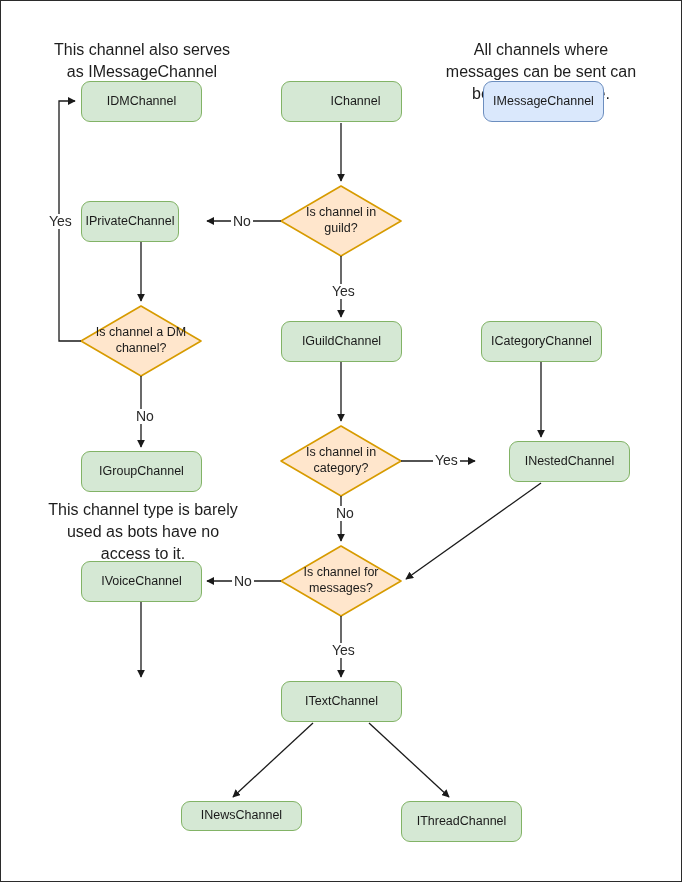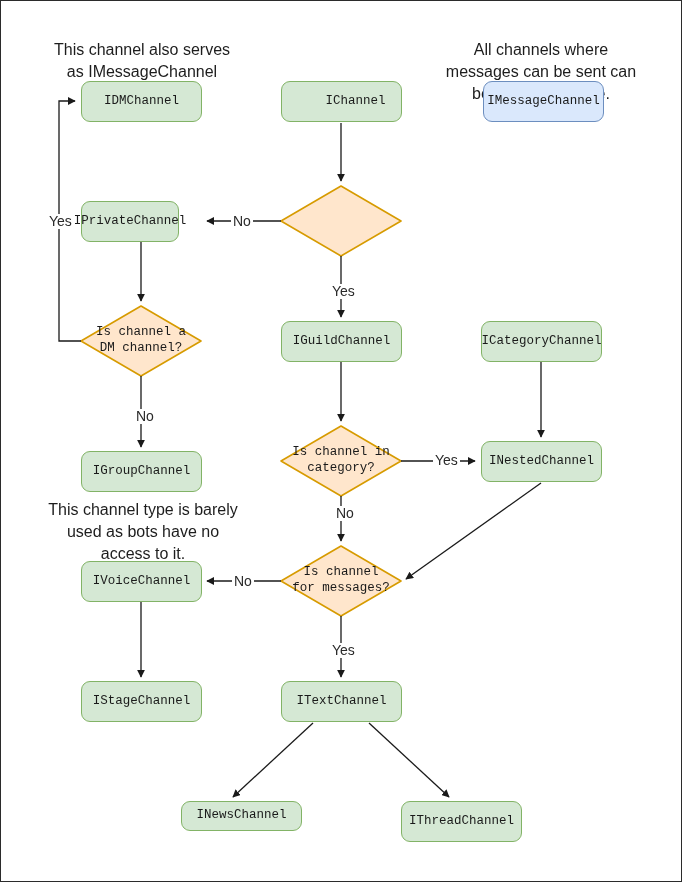--- a/index.html
+++ b/index.html
@@ -24,21 +24,21 @@
     width: 682px;
     height: 882px;
   }
   .node {
     position: absolute;
     box-sizing: border-box;
     display: flex;
     align-items: center;
     justify-content: center;
     text-align: center;
-    font-family: Liberation Mono, monospace;
+    font-family: Liberation Sans, sans-serif;
     font-size: 12.5px;
     color: #1a1a1a;
     line-height: 1.25;
     z-index: 3;
   }
   .node.box {
     border-radius: 9px;
     border: 1.4px solid #82b366;
     background: #d5e8d4;
   }
@@ -136,38 +136,38 @@
   <div class="note" style="left:40px; top:498px; width:204px;">This channel type is barely used as bots have no access to it.</div>
 
   <div class="node box" style="left:80px; top:80px; width:121px; height:41px;">IDMChannel</div>
 
   <div class="node box" style="left:280px; top:80px; width:121px; height:41px;padding-left:28px;">IChannel</div>
 
   <div class="node box blue" style="left:482px; top:80px; width:121px; height:41px;">IMessageChannel</div>
 
   <div class="node box" style="left:80px; top:200px; width:98px; height:41px;">IPrivateChannel</div>
 
+  <div class="node diamond-label" style="left:290px; top:200px; width:100px; height:40px;">Is channel in guild?</div>
 
   <div class="node diamond-label" style="left:90px; top:320px; width:100px; height:40px;">Is channel a DM channel?</div>
 
   <div class="node box" style="left:280px; top:320px; width:121px; height:41px;">IGuildChannel</div>
 
   <div class="node box" style="left:480px; top:320px; width:121px; height:41px;">ICategoryChannel</div>
 
   <div class="node box" style="left:80px; top:450px; width:121px; height:41px;">IGroupChannel</div>
 
   <div class="node diamond-label" style="left:290px; top:440px; width:100px; height:40px;">Is channel in category?</div>
 
-  <div class="node box" style="left:480px; top:440px; width:121px; height:41px;">INestedChannel</div>
+  <div class="node box" style="left:508px; top:440px; width:121px; height:41px;">INestedChannel</div>
 
   <div class="node box" style="left:80px; top:560px; width:121px; height:41px;">IVoiceChannel</div>
 
   <div class="node diamond-label" style="left:290px; top:560px; width:100px; height:40px;">Is channel for messages?</div>
 
-  <div class="node box" style="left:80px; top:680px; width:121px; height:41px;">IStageChannel</div>
 
   <div class="node box" style="left:280px; top:680px; width:121px; height:41px;">ITextChannel</div>
 
   <div class="node box" style="left:160px; top:800px; width:121px; height:30px;margin-left:20px;">INewsChannel</div>
 
   <div class="node box" style="left:400px; top:800px; width:121px; height:41px;">IThreadChannel</div>
 
   <div class="edge-label" style="left:230px; top:213px;">No</div>
 
   <div class="edge-label" style="left:329px; top:283px;">Yes</div>

